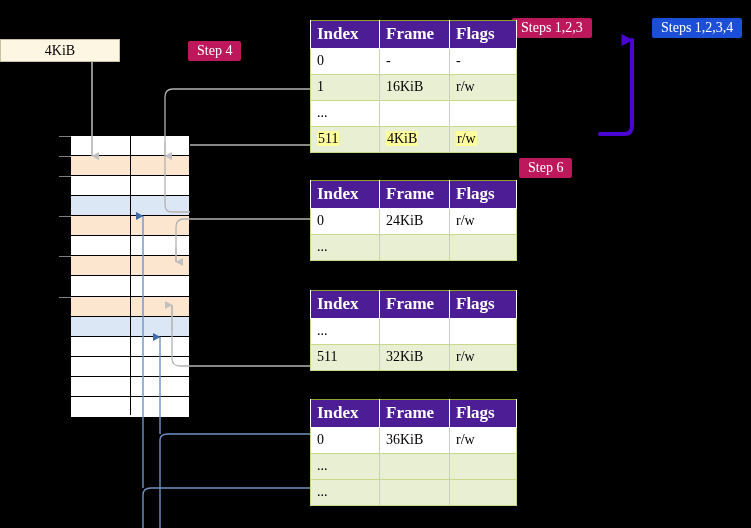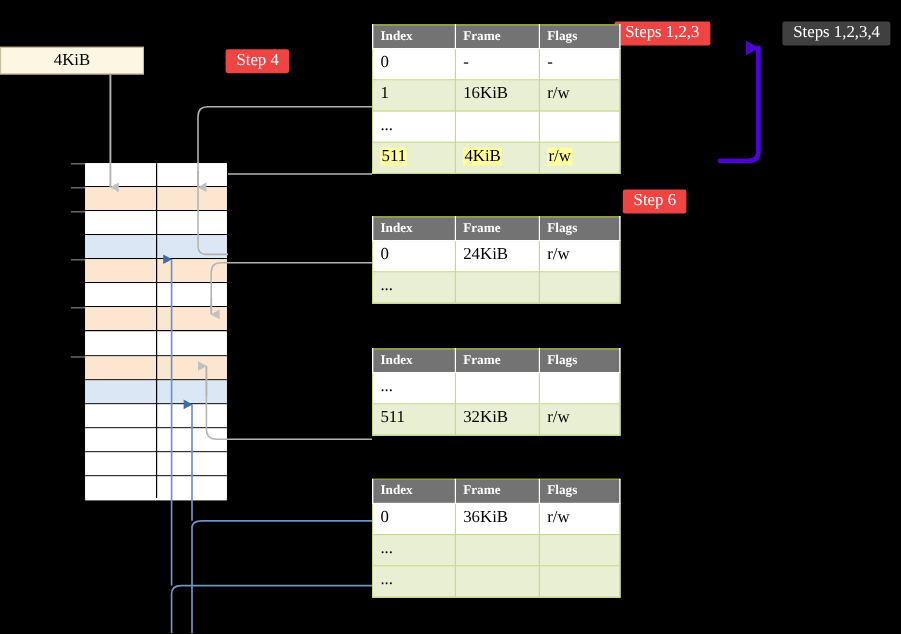--- a/index.html
+++ b/index.html
@@ -31,22 +31,22 @@
 
   
   .step-badge {
     display: inline-flex; align-items: center; justify-content: center;
     font-size: 14px; color: #ffffff;
     padding: 2px 9px 3px 9px;
     border-radius: 2px;
     white-space: nowrap;
     line-height: 1.1;
   }
-  .badge-red { background: #ef4444; }
-  .badge-purple { background: #404040; }
+  .badge-red { background: #be185d; }
+  .badge-purple { background: #1d4ed8; }
 
   #step0 { left: 188px; top: 41px; }
   #steps123 { left: 512px; top: 18px; }
   #steps1234 { left: 652px; top: 18px; }
   #step4 { left: 519px; top: 158px; }
 
   
   #mem-grid {
     left: 70px; top: 135px;
     width: 120px; height: 281px;
@@ -76,28 +76,28 @@
 
   
   .pt {
     position: absolute;
     border-collapse: collapse;
     font-size: 14px;
     background: #ffffff;
     border: 1px solid #8aa32a;
   }
   .pt th {
-    background: #737373;
+    background: #4c1d95;
     color: #ffffff;
     font-weight: bold;
     text-align: left;
     padding: 3px 6px 4px 6px;
     border: 1px solid #ffffff;
     border-top: none;
-    font-size: 11px;
+    font-size: 17px;
   }
   .pt td {
     padding: 3px 6px 4px 6px;
     border: 1px solid #c7d98a;
     color: #000000;
     height: 18px;
   }
   .pt tr.alt td { background: #e9efd2; }
   .pt tr.plain td { background: #ffffff; }
   .col-i { width: 56px; }

